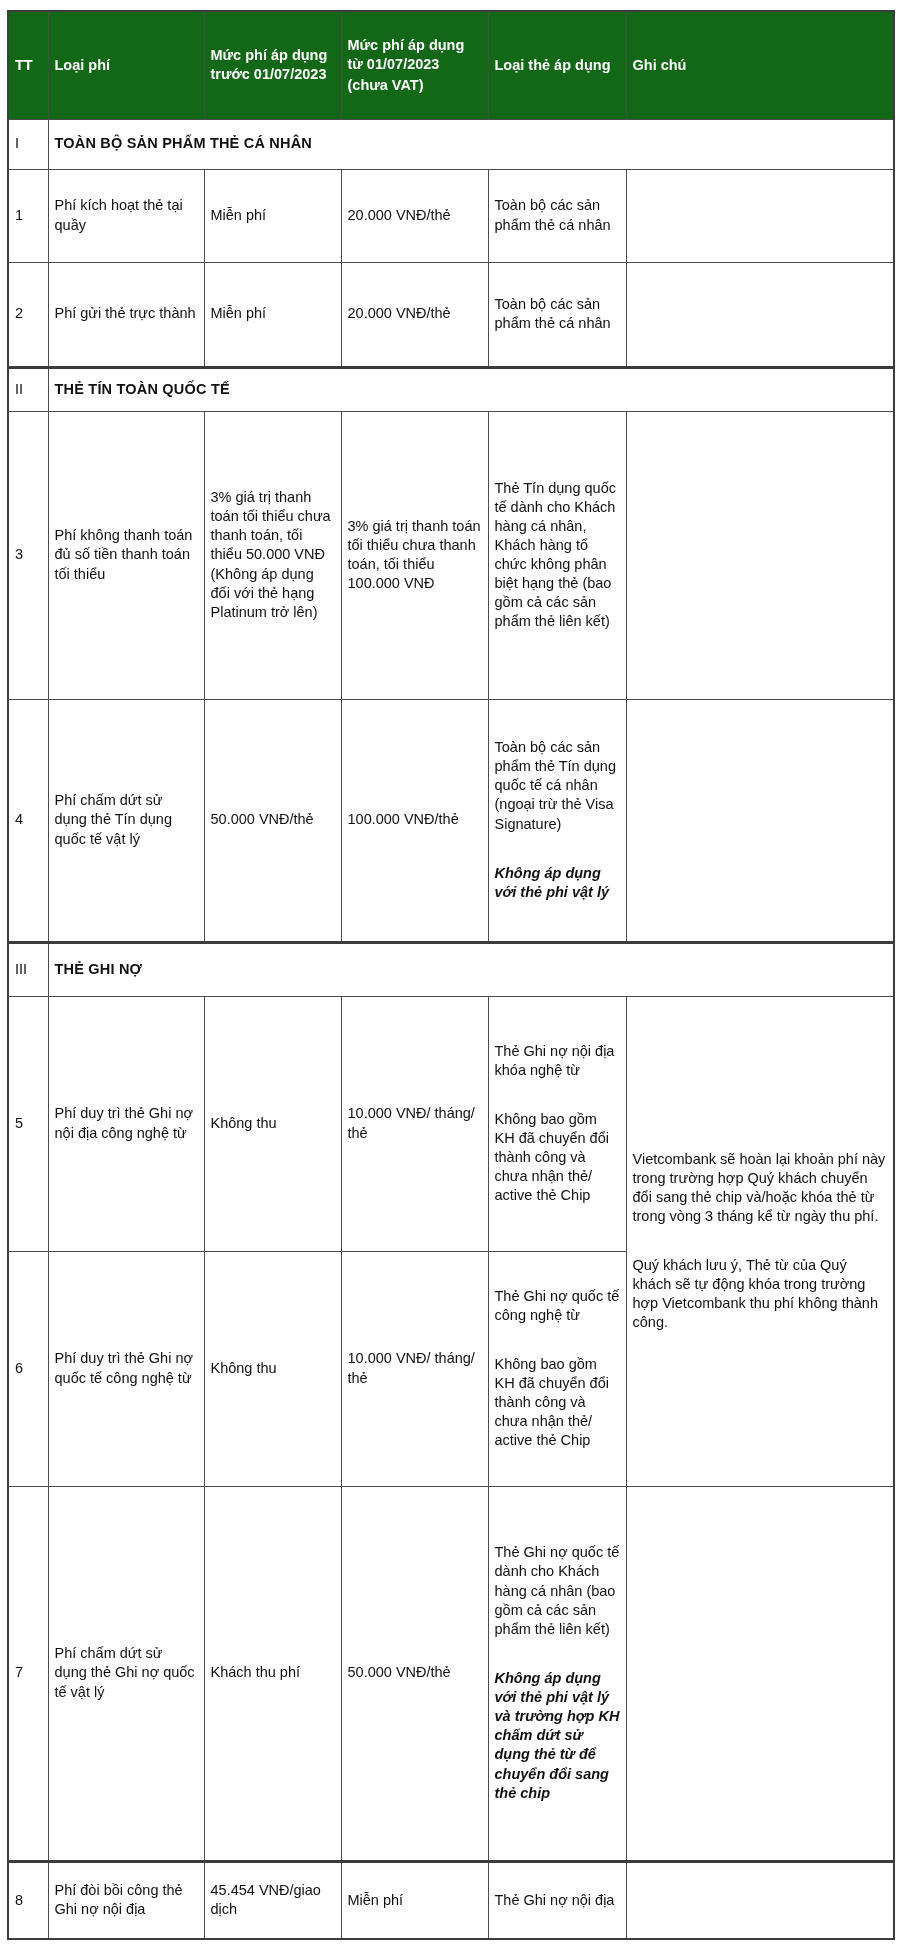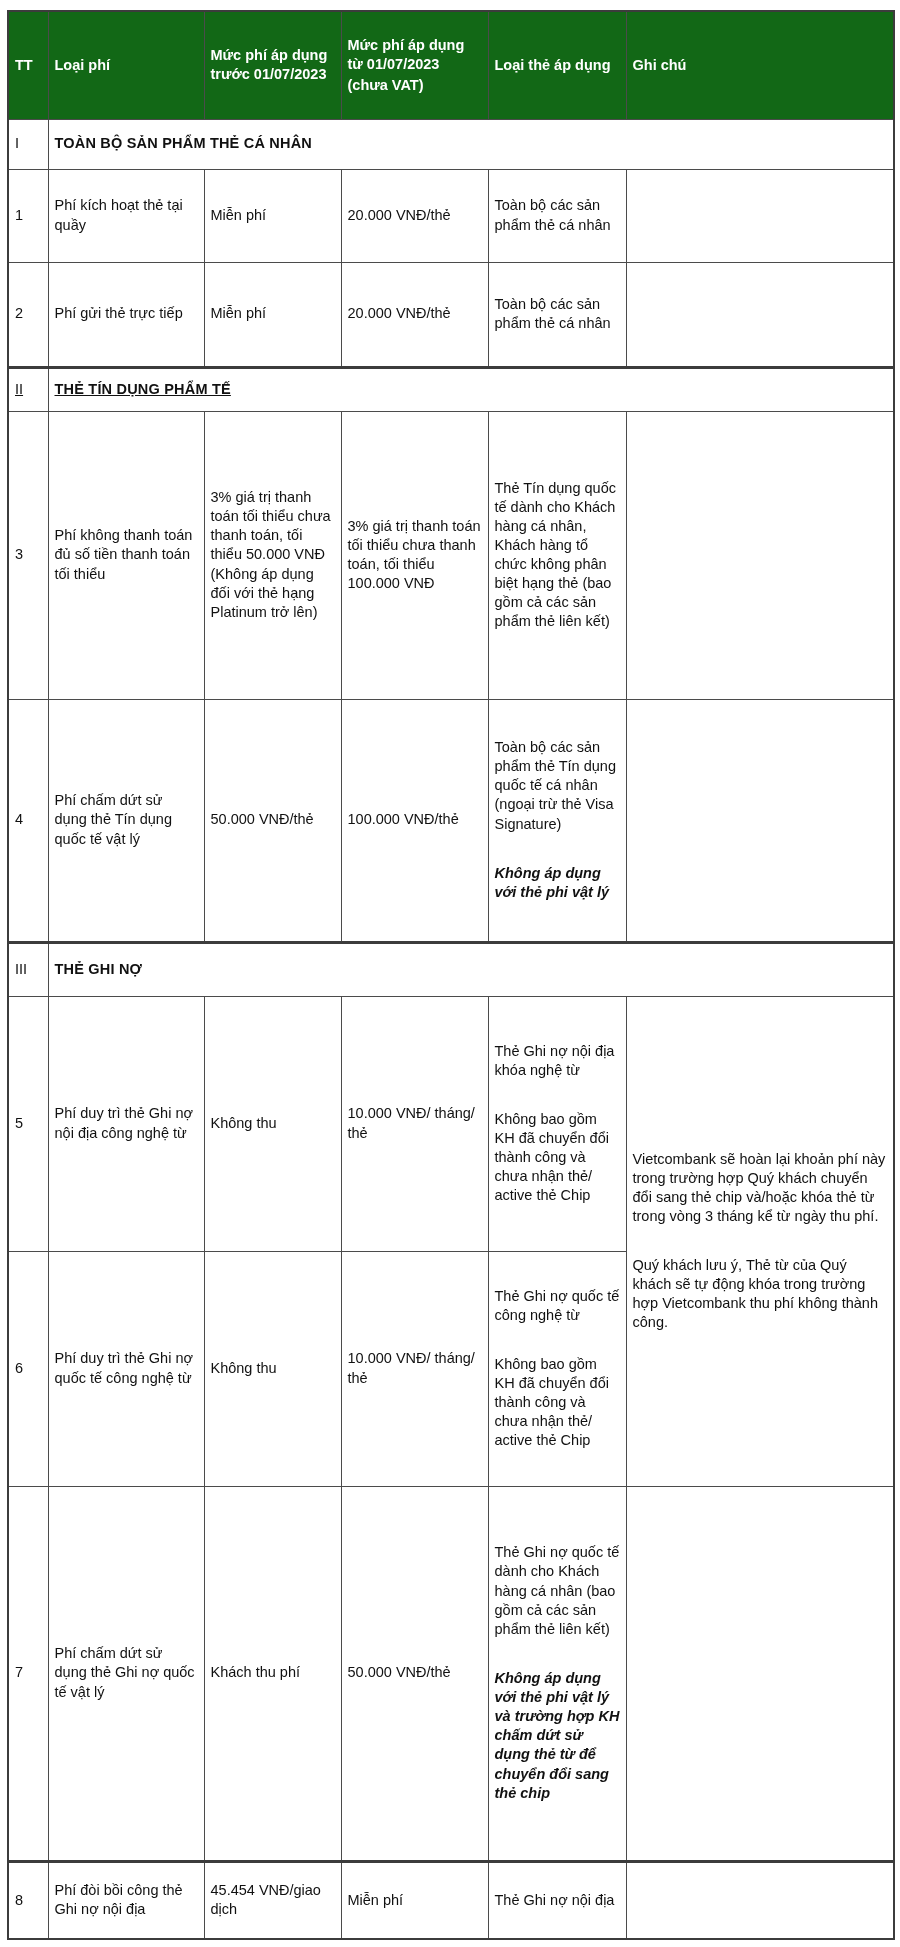--- a/index.html
+++ b/index.html
@@ -42,21 +42,21 @@
     margin-top:28px;
   }
   tr.thick td{ border-top:3px solid #3c3c3c; }
   .para + .para{ margin-top:30px; }
   .em-note{ font-weight:bold; font-style:italic; }
   
   tr.h-header{ height:108px; }
   tr.h-s1{ height:50px; }
   tr.h-r1{ height:93px; }
   tr.h-r2{ height:105px; }
-  tr.h-s2{ height:44px;text-decoration:underline; }
+  tr.h-s2{ height:44px; }
   tr.h-r3{ height:288px; }
   tr.h-r4{ height:243px; }
   tr.h-s3{ height:54px; }
   tr.h-r5{ height:255px; }
   tr.h-r6{ height:235px; }
   tr.h-r7{ height:375px; }
   tr.h-r8{ height:78px; }
 </style>
 </head>
 <body>
@@ -94,30 +94,30 @@
       <td>1</td>
       <td>Phí kích hoạt thẻ tại quầy</td>
       <td>Miễn phí</td>
       <td>20.000 VNĐ/thẻ</td>
       <td>Toàn bộ các sản phẩm thẻ cá nhân</td>
       <td></td>
     </tr>
 
     <tr class="h-r2">
       <td>2</td>
-      <td>Phí gửi thẻ trực tiếp</td>
+      <td>Phí gửi thẻ trực thành</td>
       <td>Miễn phí</td>
       <td>20.000 VNĐ/thẻ</td>
       <td>Toàn bộ các sản phẩm thẻ cá nhân</td>
       <td></td>
     </tr>
 
     <tr class="h-s2 thick">
       <td>II</td>
-      <td class="section-title" colspan="5">THẺ TÍN DỤNG PHẨM TẾ</td>
+      <td class="section-title" colspan="5">THẺ TÍN TOÀN QUỐC TẾ</td>
     </tr>
 
     <tr class="h-r3">
       <td>3</td>
       <td>Phí không thanh toán đủ số tiền thanh toán tối thiểu</td>
       <td>3% giá trị thanh toán tối thiểu chưa thanh toán, tối thiểu 50.000 VNĐ (Không áp dụng đối với thẻ hạng Platinum trở lên)</td>
       <td>3% giá trị thanh toán tối thiểu chưa thanh toán, tối thiểu 100.000 VNĐ</td>
       <td>Thẻ Tín dụng quốc tế dành cho Khách hàng cá nhân, Khách hàng tổ chức không phân biệt hạng thẻ (bao gồm cả các sản phẩm thẻ liên kết)</td>
       <td></td>
     </tr>

